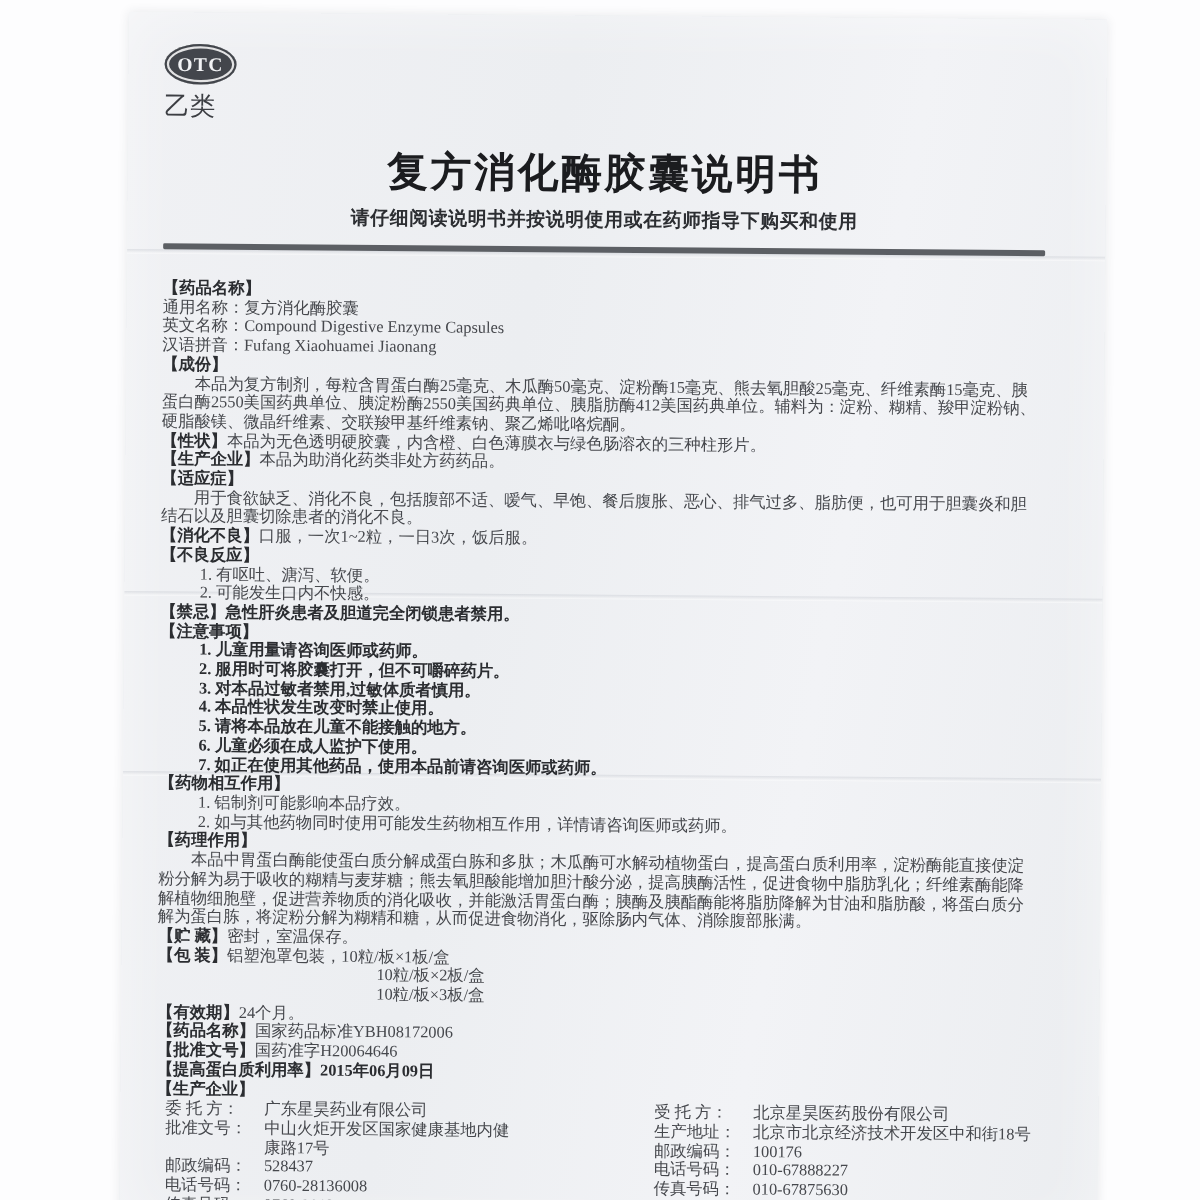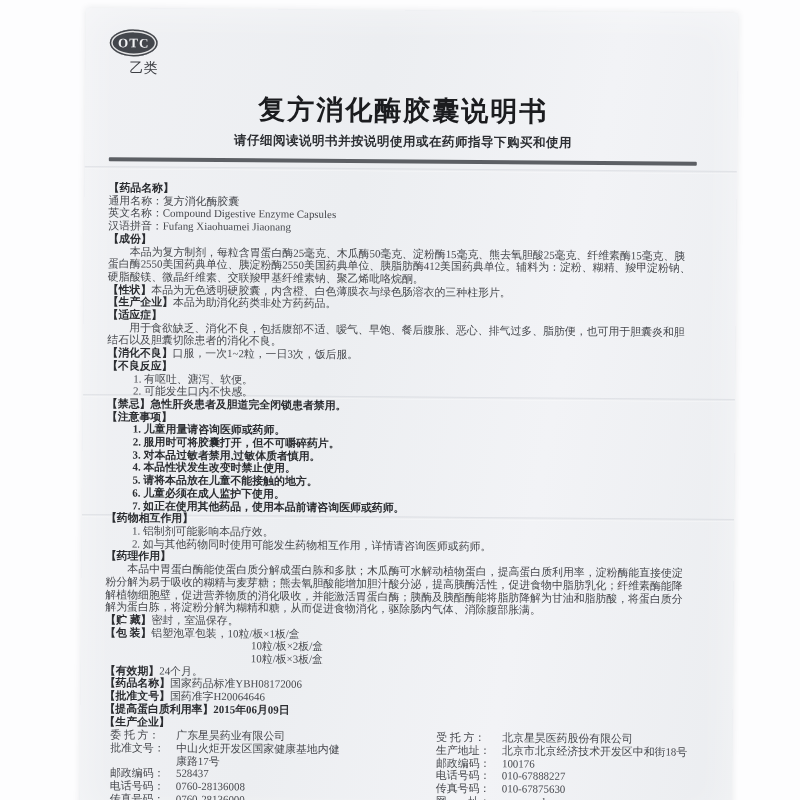--- a/index.html
+++ b/index.html
@@ -14,29 +14,29 @@
     box-shadow:0 0 7px rgba(40,45,60,.10), inset 0 0 40px rgba(255,255,255,.5);
     transform:rotate(.45deg);transform-origin:top left;
   }
   .crease{position:absolute;left:0;width:100%;height:3px;
     background:linear-gradient(180deg,rgba(150,156,168,.22),rgba(255,255,255,.55));}
   .content{position:relative;padding:15px 40px 0 24px;}
   .hdr{display:flex;justify-content:space-between;align-items:flex-start;}
   .brand{font-style:italic;font-weight:bold;font-size:18px;color:#33353a;
     letter-spacing:3px;padding-left:10px;padding-top:6px;}
   .brand sup{font-size:9px;letter-spacing:0;}
-  .otcwrap{display:flex;flex-direction:column;align-items:flex-end;margin-right:18px;margin-top:6px;}
+  .otcwrap{display:flex;flex-direction:column;align-items:flex-start;margin-right:18px;margin-top:6px;}
   .otc-badge{
     width:48px;height:27px;background:#43464c;border-radius:50%;
     display:flex;align-items:center;justify-content:center;
     box-shadow:inset 0 0 0 1.5px #43464c, inset 0 0 0 3px rgba(255,255,255,.85);
   }
   .otc-badge span{color:#f2f3f5;font-weight:bold;font-size:13px;letter-spacing:1px;
     font-family:"Liberation Serif",serif;}
-  .otc-class{font-size:14px;color:#3c3e43;margin-top:3px;font-family:Liberation Sans, sans-serif;}
+  .otc-class{font-size:17px;color:#3c3e43;margin-top:3px;font-family:Liberation Sans, sans-serif;}
   .title{
     text-align:center;margin-top:13px;font-size:27px;font-weight:bold;color:#1b1c1f;
     letter-spacing:2px;font-family:"Liberation Sans","DejaVu Sans",sans-serif;
   }
   .subtitle{
     text-align:center;margin-top:5px;font-size:12.5px;font-weight:bold;color:#2c2e32;
     font-family:"Liberation Sans","DejaVu Sans",sans-serif;letter-spacing:.5px;
   }
   .rule{height:4px;background:#5c5f64;margin-top:9px;border-radius:1px;}
   .docbody{margin-top:20px;font-size:10.9px;line-height:12.7px;color:#46484d;}

